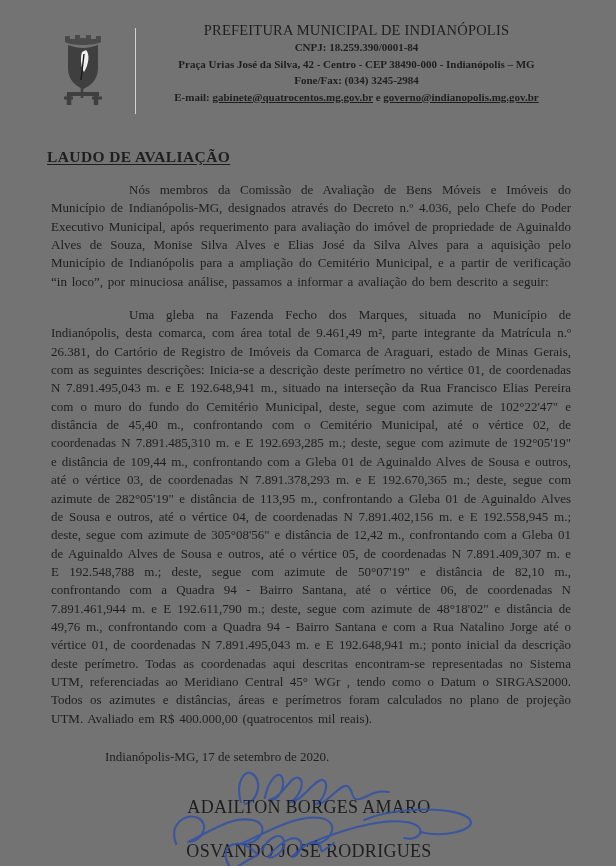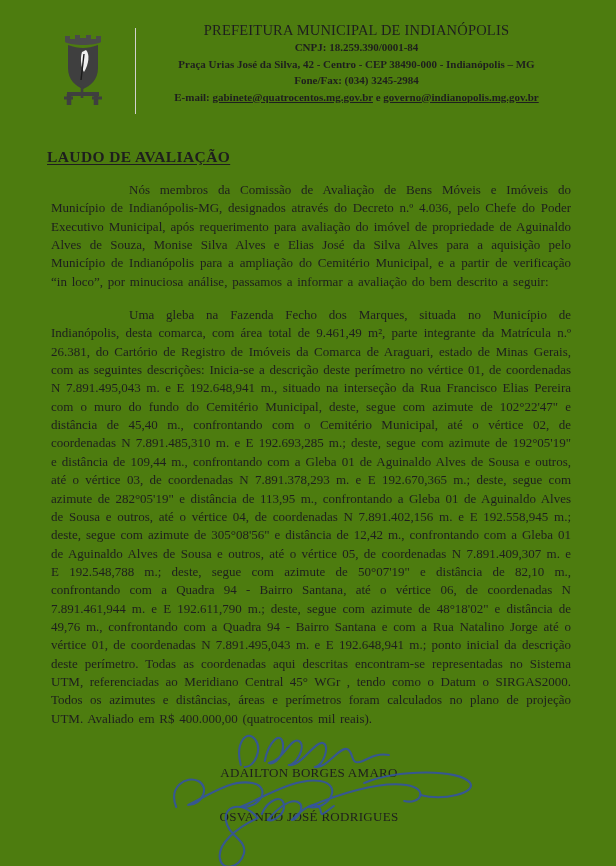--- a/index.html
+++ b/index.html
@@ -1,20 +1,20 @@
 <!DOCTYPE html>
 <html><head>
 <meta charset="utf-8">
 <style>
   html,body{margin:0;padding:0;background:#d8d8d8;}
   .page{
     position:relative;
     width:616px;height:866px;
     margin:0 auto;
-    background:#4d7c0f;
+    background:#737373;
     color:#1e1e1e;
     font-family:"Liberation Serif","DejaVu Serif",serif;
     overflow:hidden;
     box-sizing:border-box;
     padding:22px 45px 7px 47px;
   }
   
   .letterhead{display:flex;align-items:flex-start;}
   .crest{
     width:62px;min-width:62px;height:86px;
@@ -49,21 +49,21 @@
     margin:21px 0 0 58px;
     font-size:13px;
   }
   
   .signatures{margin-top:8px;}
   .sig-entry{position:relative;height:44px;}
   .sig-entry.tall{height:46px;}
   .sig-name{
     position:absolute;left:0;right:0;bottom:1px;
     text-align:center;
-    font-size:13px;
+    font-size:18px;
     letter-spacing:.3px;
   }
   .sig{
     position:absolute;left:50%;
     overflow:visible;
     pointer-events:none;
   }
   .sig path{fill:none;stroke:#3352a4;stroke-width:2.1;stroke-linecap:round;stroke-linejoin:round;opacity:.88;}
   .sig-1{bottom:9px;transform:translateX(-46%);}
   .sig-2{bottom:3px;transform:translateX(-44%);}
@@ -100,20 +100,21 @@
     </div>
   </header>
 
   <main>
     <h1 class="title">LAUDO DE AVALIAÇÃO</h1>
 
     <p class="para">Nós membros da Comissão de Avaliação de Bens Móveis e Imóveis do Município de Indianópolis-MG, designados através do Decreto n.º 4.036, pelo Chefe do Poder Executivo Municipal, após requerimento para avaliação do imóvel de propriedade de Aguinaldo Alves de Souza, Monise Silva Alves e Elias José da Silva Alves para a aquisição pelo Município de Indianópolis para a ampliação do Cemitério Municipal, e a partir de verificação “in loco”, por minuciosa análise, passamos a informar a avaliação do bem descrito a seguir:</p>
 
     <p class="para">Uma gleba na Fazenda Fecho dos Marques, situada no Município de Indianópolis, desta comarca, com área total de 9.461,49 m², parte integrante da Matrícula n.º 26.381, do Cartório de Registro de Imóveis da Comarca de Araguari, estado de Minas Gerais, com as seguintes descrições: Inicia-se a descrição deste perímetro no vértice 01, de coordenadas N 7.891.495,043 m. e E 192.648,941 m., situado na interseção da Rua Francisco Elias Pereira com o muro do fundo do Cemitério Municipal, deste, segue com azimute de 102°22'47" e distância de 45,40 m., confrontando com o Cemitério Municipal, até o vértice 02, de coordenadas N 7.891.485,310 m. e E 192.693,285 m.; deste, segue com azimute de 192°05'19" e distância de 109,44 m., confrontando com a Gleba 01 de Aguinaldo Alves de Sousa e outros, até o vértice 03, de coordenadas N 7.891.378,293 m. e E 192.670,365 m.; deste, segue com azimute de 282°05'19" e distância de 113,95 m., confrontando a Gleba 01 de Aguinaldo Alves de Sousa e outros, até o vértice 04, de coordenadas N 7.891.402,156 m. e E 192.558,945 m.; deste, segue com azimute de 305°08'56" e distância de 12,42 m., confrontando com a Gleba 01 de Aguinaldo Alves de Sousa e outros, até o vértice 05, de coordenadas N 7.891.409,307 m. e E 192.548,788 m.; deste, segue com azimute de 50°07'19" e distância de 82,10 m., confrontando com a Quadra 94 - Bairro Santana, até o vértice 06, de coordenadas N 7.891.461,944 m. e E 192.611,790 m.; deste, segue com azimute de 48°18'02" e distância de 49,76 m., confrontando com a Quadra 94 - Bairro Santana e com a Rua Natalino Jorge até o vértice 01, de coordenadas N 7.891.495,043 m. e E 192.648,941 m.; ponto inicial da descrição deste perímetro. Todas as coordenadas aqui descritas encontram-se representadas no Sistema UTM, referenciadas ao Meridiano Central 45° WGr , tendo como o Datum o SIRGAS2000. Todos os azimutes e distâncias, áreas e perímetros foram calculados no plano de projeção UTM. Avaliado em R$ 400.000,00 (quatrocentos mil reais).</p>
 
+    <p class="dateline">Indianópolis-MG, 17 de setembro de 2020.</p>
 
     <div class="signatures">
 
       <div class="sig-entry tall">
         <svg class="sig sig-1" width="170" height="50" viewBox="0 0 170 50">
           <path d="M10 42 C4 20 16 6 24 16 C32 26 24 44 14 44 M34 38 C38 18 50 8 52 20 C54 32 44 42 38 40 C52 38 60 14 68 18 C76 22 66 42 58 42 C70 44 84 18 92 20 C100 22 92 44 84 44 C96 46 108 24 116 26 C124 28 118 44 132 38 C140 34 148 30 158 32"></path>
         </svg>
         <div class="sig-name">ADAILTON BORGES AMARO</div>
       </div>
 

